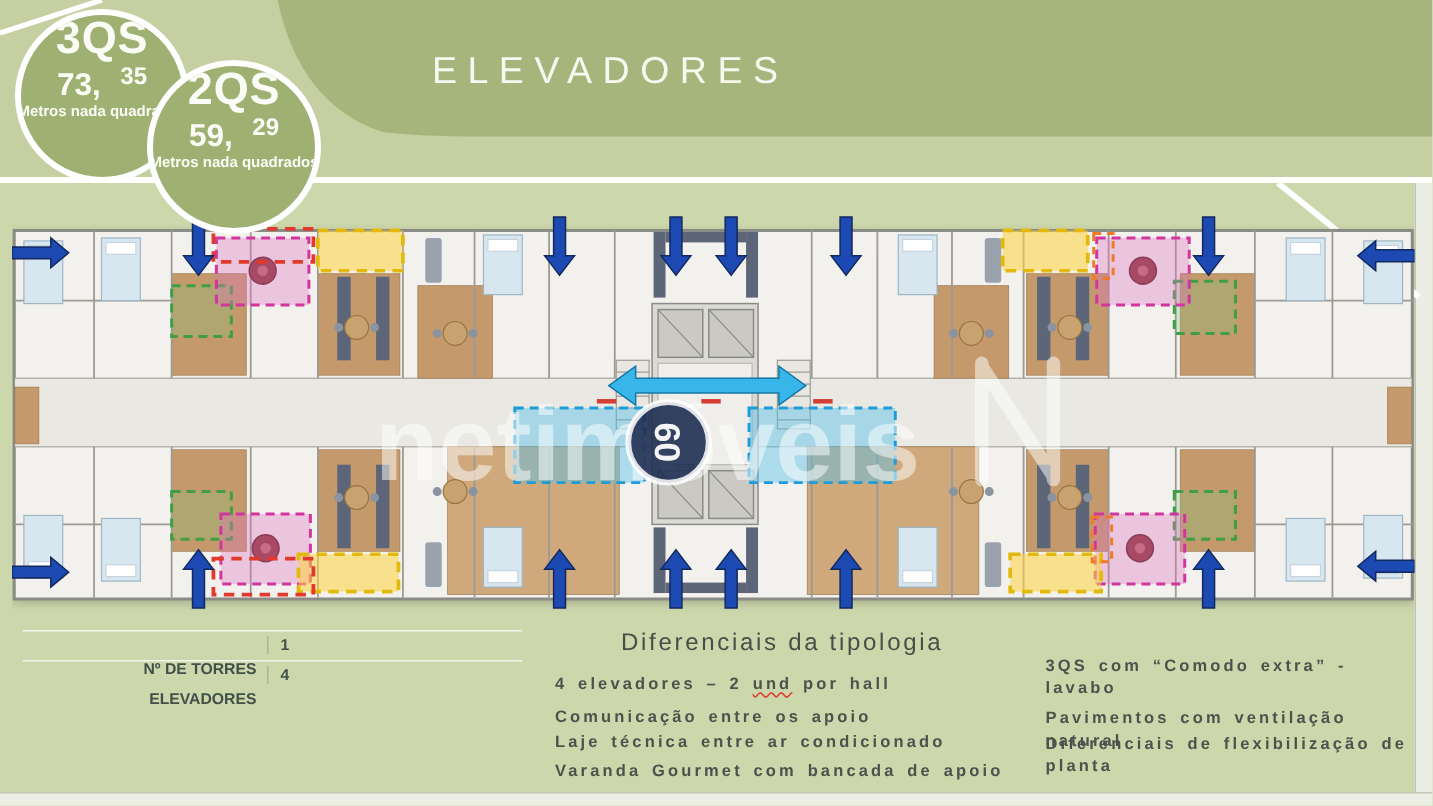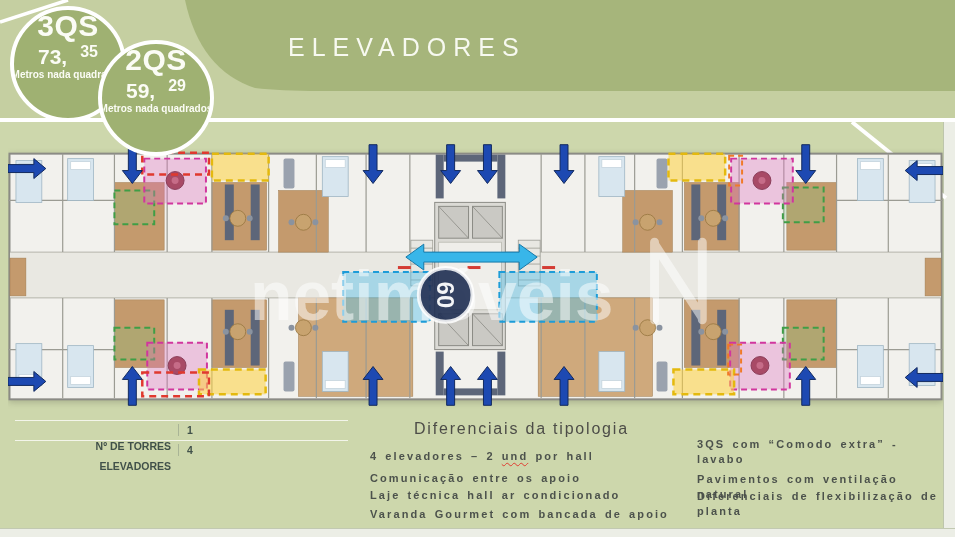--- a/index.html
+++ b/index.html
@@ -306,20 +306,20 @@
   </div>
   <div class="spec-row">
     <div class="spec-label">ELEVADORES</div>
     <div class="spec-value">4</div>
   </div>
 </div>
 
 <div class="diff-title">Diferenciais da tipologia</div>
 <div class="diff-item" style="top:449px"><span>4 elevadores – 2 </span><span class="misspelled">und</span><span> por hall</span></div>
 <div class="diff-item" style="top:471px">Comunicação entre os apoio</div>
-<div class="diff-item" style="top:488px">Laje técnica hall ar condicionado</div>
+<div class="diff-item" style="top:488px">Laje técnica entre ar condicionado</div>
 <div class="diff-item" style="top:507px">Varanda Gourmet com bancada de apoio</div>
 <div class="diff-item-right" style="top:437px">3QS com “Comodo extra” - lavabo</div>
 <div class="diff-item-right" style="top:472px">Pavimentos com ventilação natural</div>
 <div class="diff-item-right" style="top:489px">Diferenciais de flexibilização de planta</div>
 
 <div class="strip-right"></div>
 <div class="strip-bottom"></div>
 
 </body></html>

